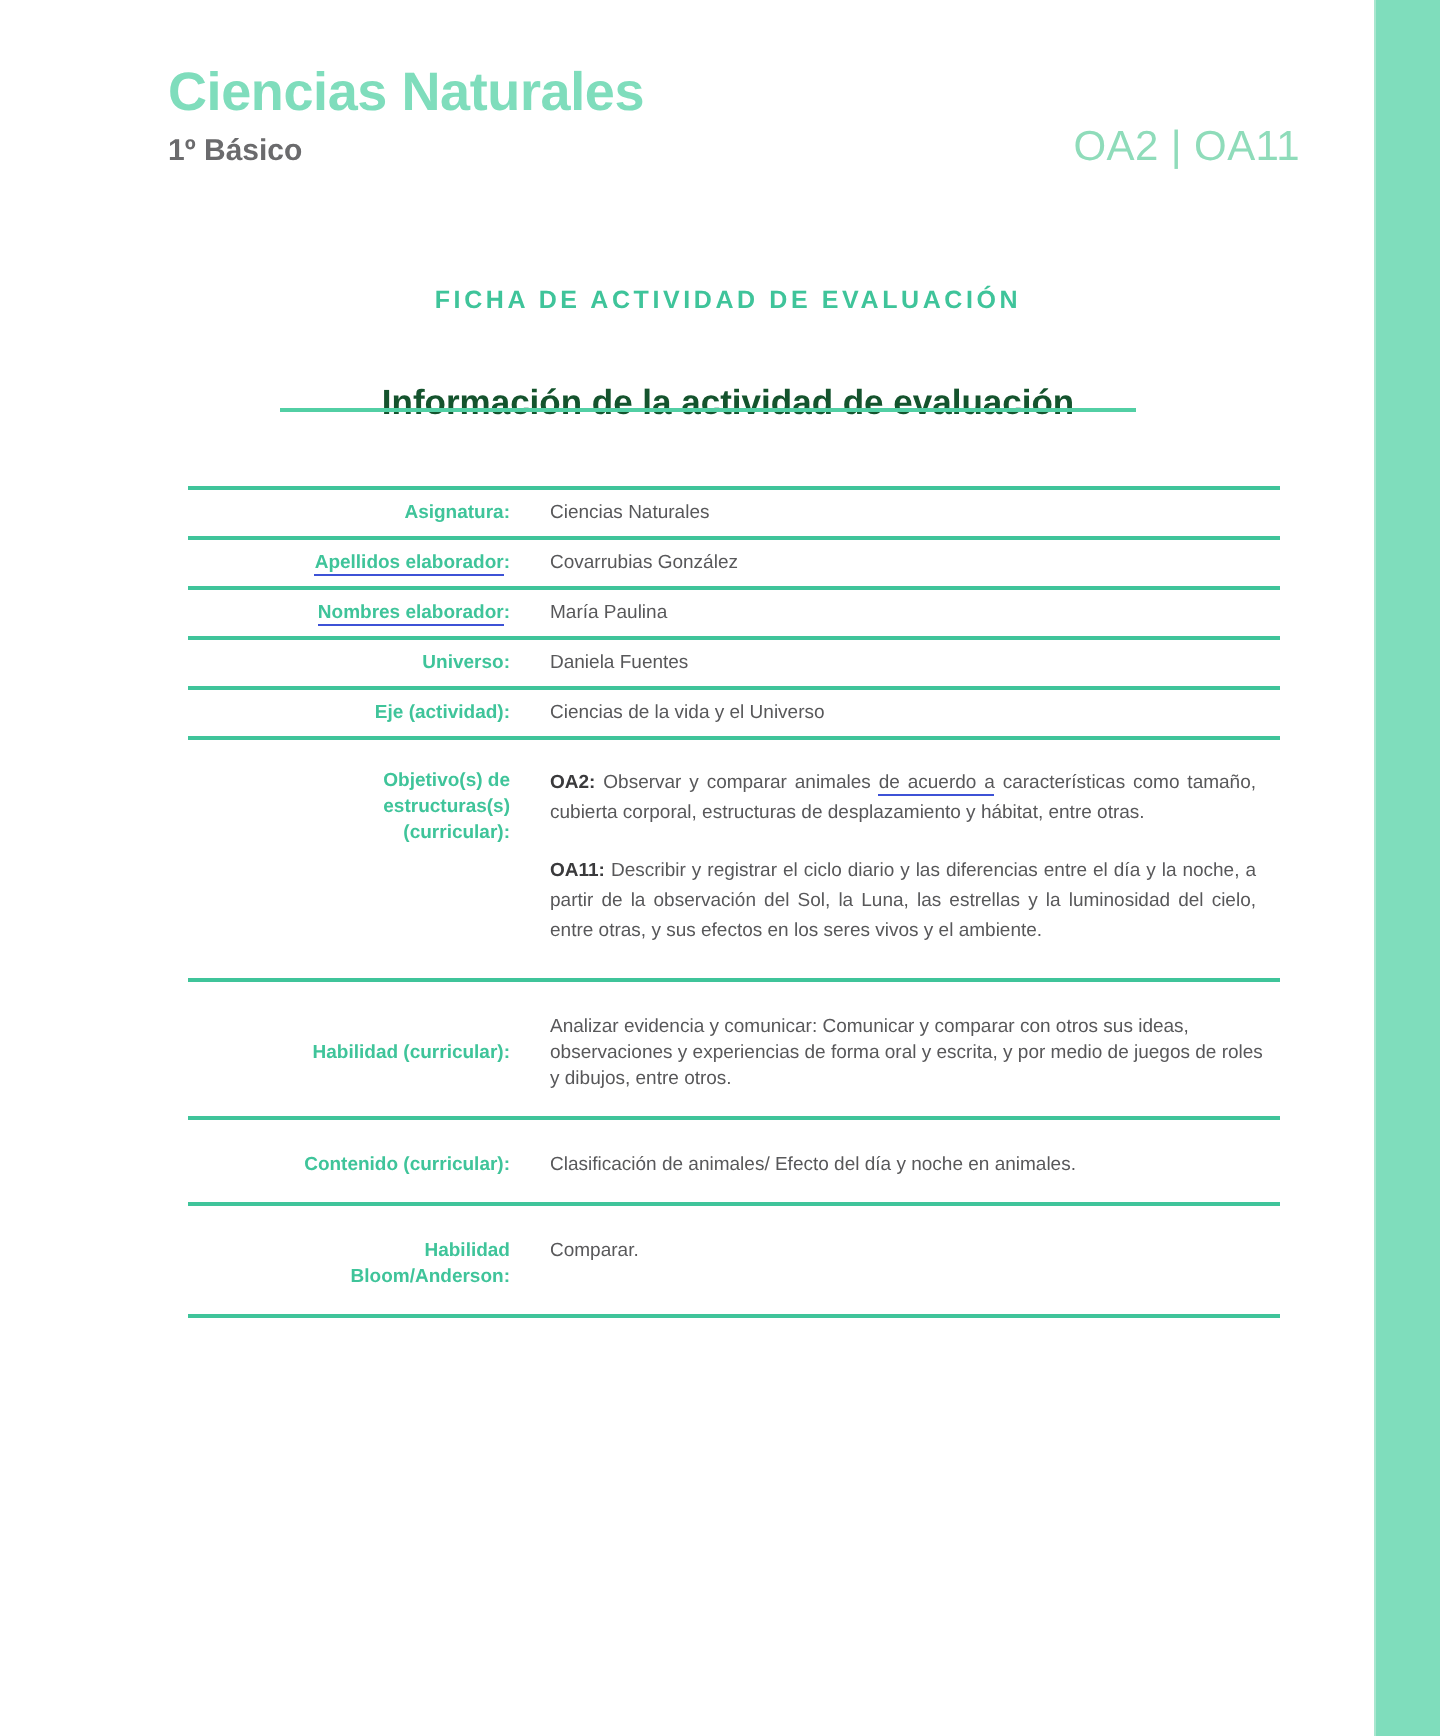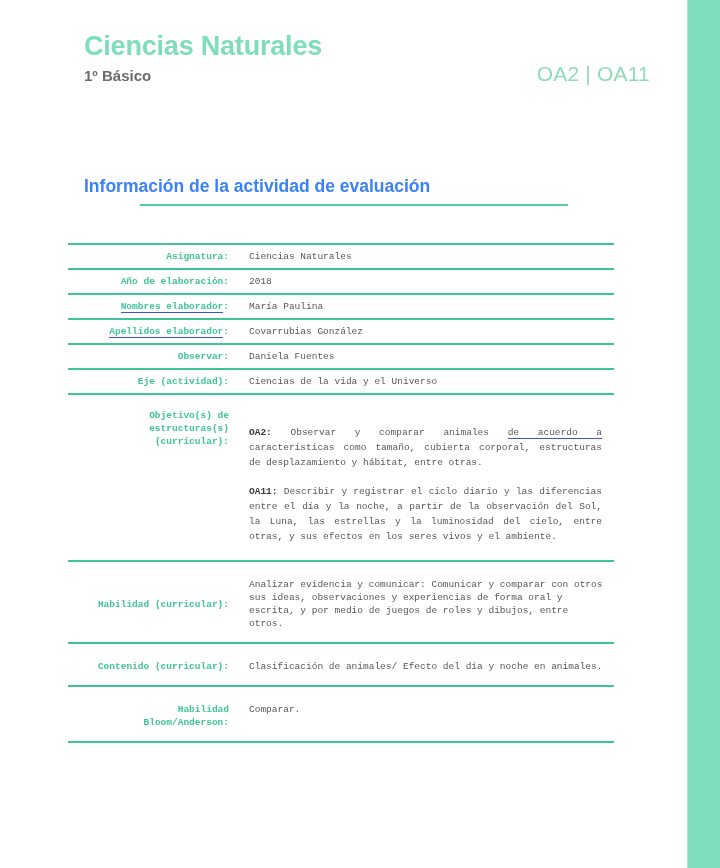--- a/index.html
+++ b/index.html
@@ -84,43 +84,43 @@
     width: 560px;
     text-align: center;
     font-size: 12.5px;
     font-weight: bold;
     letter-spacing: 1.8px;
     color: #3fc49a;
   }
   .sheet-title {
     position: absolute;
     left: 84px;
-    top: 176px;
+    top: 191px;
     width: 560px;
+    text-align: center;
     font-size: 17.5px;
     font-weight: bold;
-    color: #3b82f6;
+    color: #14532d;
   }
   .title-rule {
     position: absolute;
     left: 140px;
     top: 204px;
     width: 428px;
     height: 2px;
     background: #52cfa4;
   }
 
   
   .info-table {
     position: absolute;
-    left: 68px;
+    left: 94px;
     top: 243px;
     width: 546px;
     border-collapse: collapse;
-    font-family: Liberation Mono, monospace;
   }
   .info-table tr {
     border-top: 2px solid #3fc49a;
   }
   .info-table tr:last-child {
     border-bottom: 2px solid #3fc49a;
   }
   .info-table td {
     vertical-align: top;
     padding: 0;
@@ -150,21 +150,21 @@
     padding-bottom: 12px;
   }
   tr.tall td.lbl {
     vertical-align: middle;
   }
   tr.objectives td.lbl {
     padding-top: 14px;
     vertical-align: top;
   }
   tr.objectives td.val {
-    padding-top: 30px;
+    padding-top: 14px;
     padding-bottom: 16px;
   }
   .oa-para {
     margin: 0;
     text-align: justify;
     line-height: 15px;
   }
   .oa-para + .oa-para {
     margin-top: 14px;
   }
@@ -186,43 +186,40 @@
 <body>
 
 <div class="page">
 
   <div class="header">
     <div class="subject-title">Ciencias Naturales</div>
     <div class="grade-title">1º Básico</div>
     <div class="oa-codes">OA2 | OA11</div>
   </div>
 
+  <div class="sheet-kicker">FICHA DE ACTIVIDAD DE EVALUACIÓN</div>
   <div class="sheet-title">Información de la actividad de evaluación</div>
   <div class="title-rule"></div>
 
   <table class="info-table">
     <tbody>
       <tr>
         <td class="lbl">Asignatura:</td>
         <td class="val">Ciencias Naturales</td>
       </tr>
       <tr>
-        <td class="lbl">Año de elaboración:</td>
-        <td class="val">2018</td>
+        <td class="lbl"><span class="spell">Apellidos elaborador</span><span>:</span></td>
+        <td class="val">Covarrubias González</td>
       </tr>
       <tr>
         <td class="lbl"><span class="spell">Nombres elaborador</span><span>:</span></td>
         <td class="val">María Paulina</td>
       </tr>
       <tr>
-        <td class="lbl"><span class="spell">Apellidos elaborador</span><span>:</span></td>
-        <td class="val">Covarrubias González</td>
-      </tr>
-      <tr>
-        <td class="lbl">Observar:</td>
+        <td class="lbl">Universo:</td>
         <td class="val">Daniela Fuentes</td>
       </tr>
       <tr>
         <td class="lbl">Eje (actividad):</td>
         <td class="val">Ciencias de la vida y el Universo</td>
       </tr>
 
       <tr class="objectives">
         <td class="lbl">
           <div>Objetivo(s) de</div>

